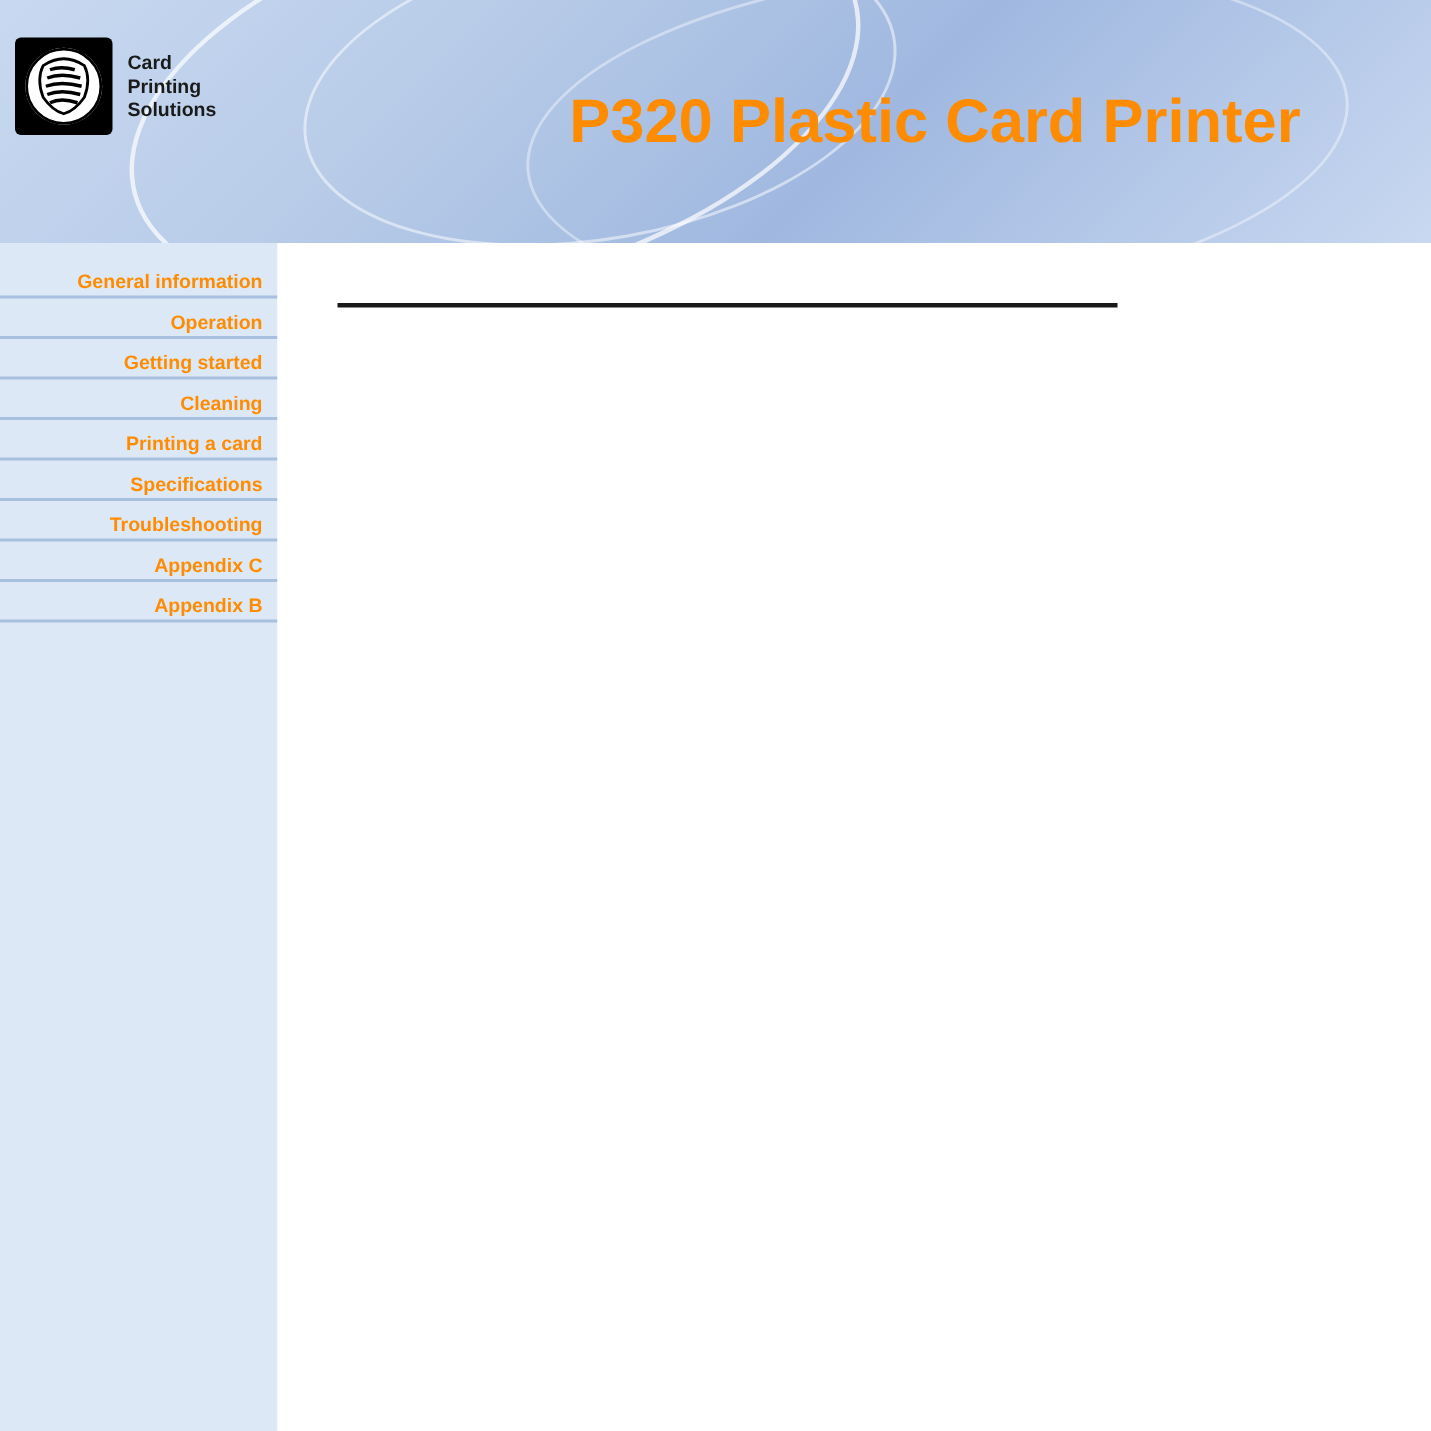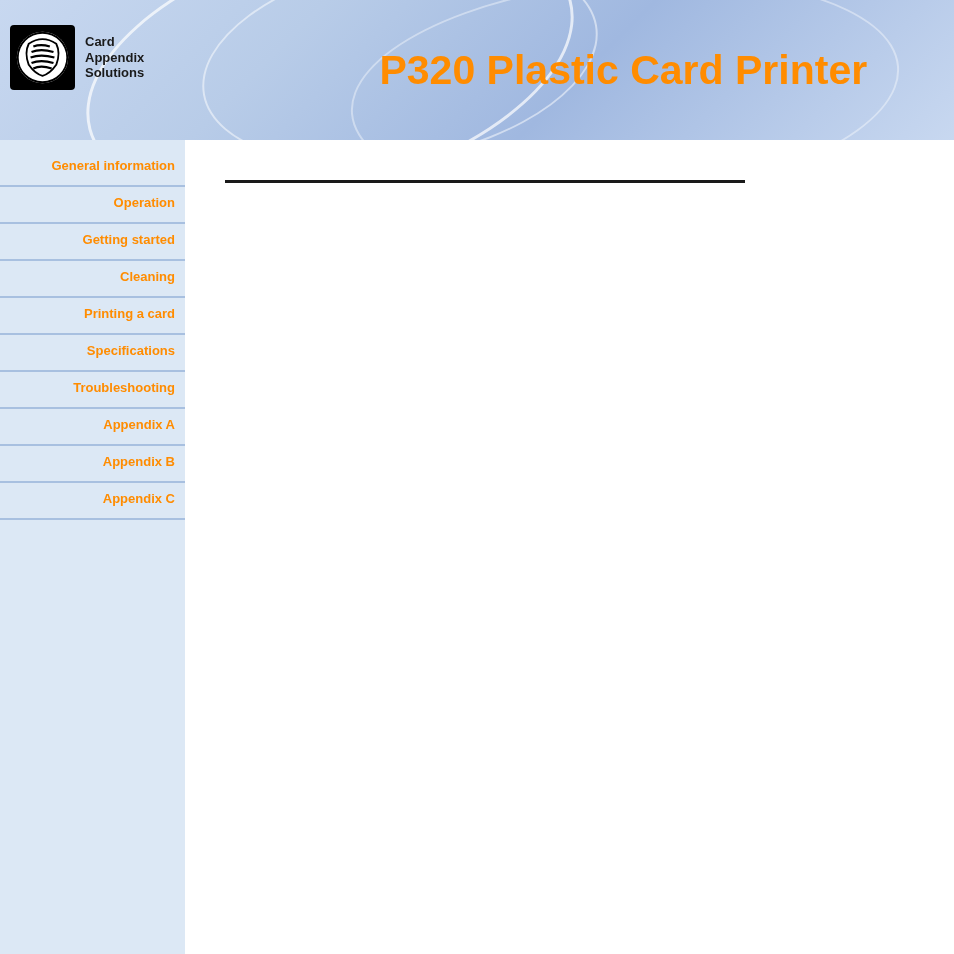--- a/index.html
+++ b/index.html
@@ -12,21 +12,21 @@
       width: 954px;
       height: 954px;
       font-family: Arial, sans-serif;
       background: #ffffff;
       overflow: hidden;
     }
 
     
     .header {
       width: 100%;
-      height: 140px;
+      height: 162px;
       background: linear-gradient(135deg, #c8d8f0 0%, #b8cce8 30%, #a0b8e0 60%, #c8d8f0 100%);
       position: relative;
       display: flex;
       align-items: flex-start;
       overflow: hidden;
     }
 
     .header-bg-arc1 {
       position: absolute;
       top: -60px;
@@ -123,21 +123,21 @@
       min-width: 185px;
       background: #dce8f5;
       height: 100%;
       padding-top: 10px;
     }
 
     .sidebar-item {
       display: flex;
       align-items: center;
       justify-content: flex-end;
-      padding: 8px 10px 12px 5px;
+      padding: 8px 10px 2px 5px;
       cursor: pointer;
       border-bottom: 2px solid #a8c0e0;
       text-align: right;
     }
 
     .sidebar-item span {
       color: #ff8c00;
       font-size: 13px;
       font-weight: bold;
     }
@@ -175,21 +175,21 @@
         <path d="M20,18 Q28,15 38,18" stroke="#000" stroke-width="2.5" fill="none"></path>
         <path d="M18,24 Q28,20 42,24" stroke="#000" stroke-width="2.5" fill="none"></path>
         <path d="M17,30 Q28,26 43,30" stroke="#000" stroke-width="2.5" fill="none"></path>
         <path d="M18,36 Q28,32 42,36" stroke="#000" stroke-width="2.5" fill="none"></path>
         <path d="M20,42 Q28,38 40,42" stroke="#000" stroke-width="2.5" fill="none"></path>
         <ellipse cx="30" cy="30" rx="27" ry="27" fill="none" stroke="#000" stroke-width="2"></ellipse>
       </svg>
     </div>
     <div class="logo-text">
       <span>Card</span>
-      <span>Appendix</span>
+      <span>Printing</span>
       <span>Solutions</span>
     </div>
   </div>
 
   <div class="header-title">P320  Plastic Card Printer</div>
 </div>
 
 <div class="main-layout">
 
   <nav class="sidebar">
@@ -208,27 +208,24 @@
     <div class="sidebar-item">
       <span>Printing a card</span>
     </div>
     <div class="sidebar-item">
       <span>Specifications</span>
     </div>
     <div class="sidebar-item">
       <span>Troubleshooting</span>
     </div>
     <div class="sidebar-item">
-      <span>Appendix A</span>
+      <span>Appendix C</span>
     </div>
     <div class="sidebar-item">
       <span>Appendix B</span>
-    </div>
-    <div class="sidebar-item">
-      <span>Appendix C</span>
     </div>
   </nav>
 
   <div class="content-area">
     <div class="content-divider"></div>
   </div>
 
 </div>
 
 </body></html>

